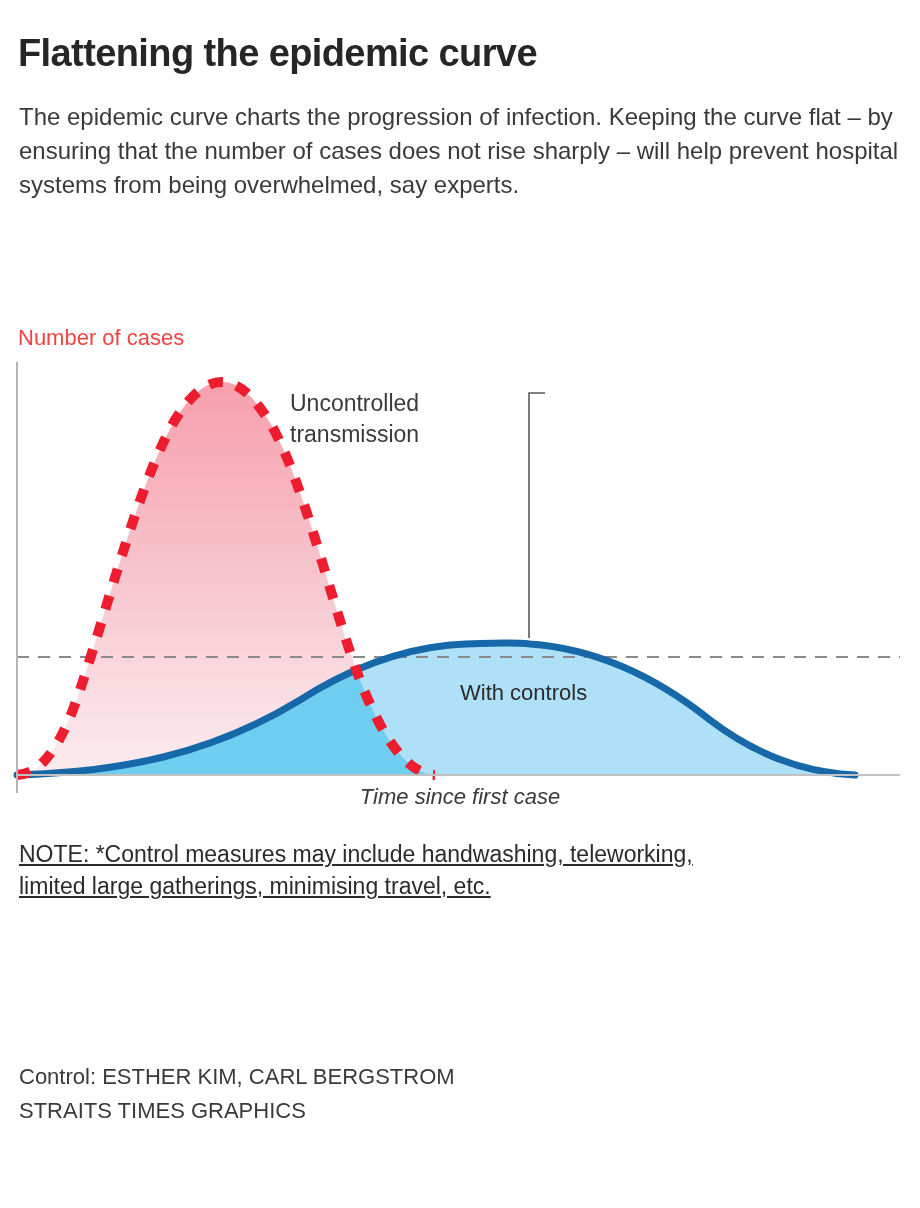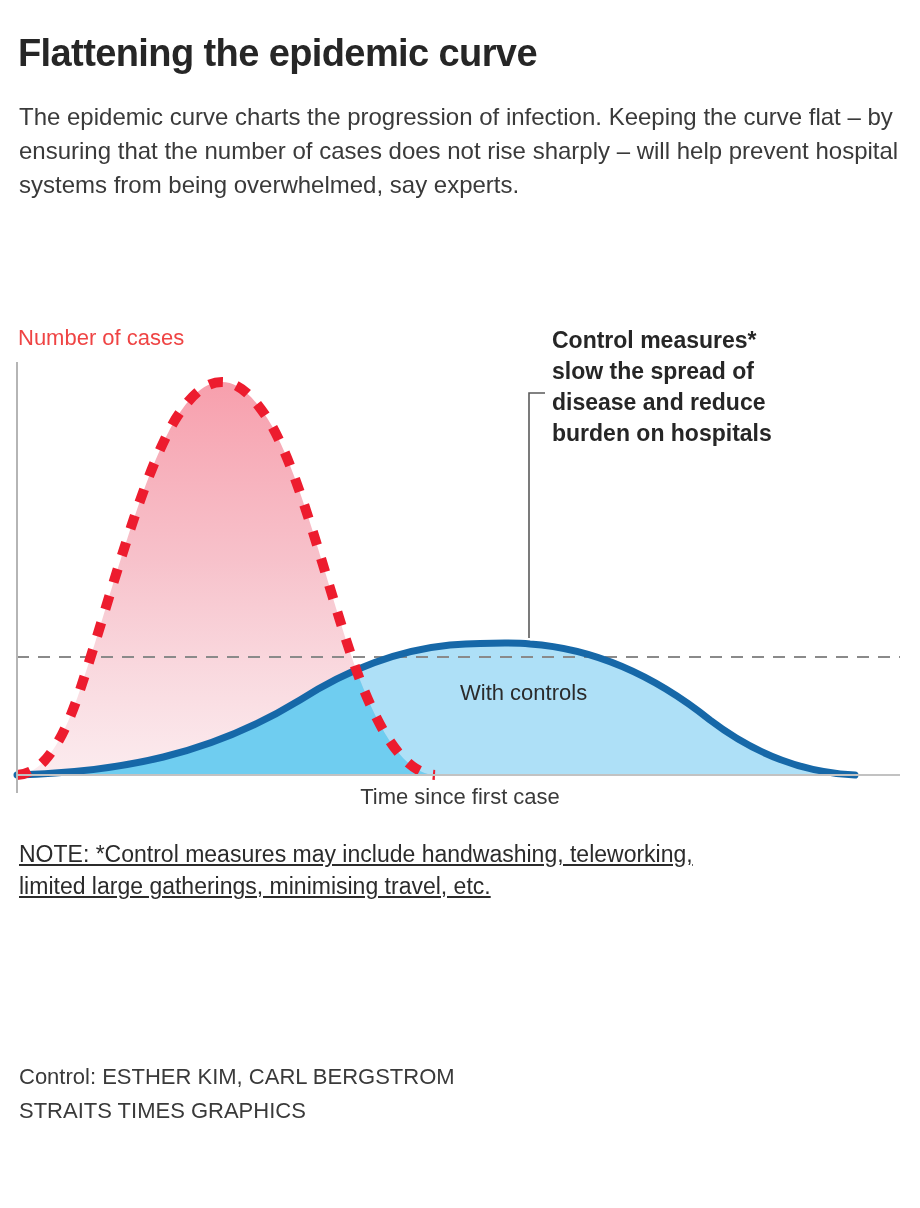--- a/index.html
+++ b/index.html
@@ -34,21 +34,21 @@
   .y-axis-label{
     position:absolute;left:18px;top:325px;
     font-size:22px;color:#ef4444;
   }
   .x-axis-label{
     position:absolute;left:0;top:784px;width:920px;
     text-align:center;
     font-size:22px;color:#3a3a3a;
     pointer-events:none;
   }
-  .x-axis-label span{margin-left:-0px;}
+  .x-axis-label span{margin-left:-0px;font-style:italic;}
 
   .ann-uncontrolled{
     position:absolute;left:290px;top:388px;
     font-size:23px;line-height:31px;color:#3a3a3a;
   }
   .ann-control{
     position:absolute;left:552px;top:325px;width:340px;
     font-size:23px;line-height:31px;font-weight:bold;
     color:#262626;
   }
@@ -115,27 +115,25 @@
                C600,349 660,380 710,420 C760,458 810,473 855,475" fill="none" stroke="#1668A8" stroke-width="7" stroke-linecap="round" stroke-linejoin="round"></path>
 
       <path d="M17,475 C40,474 60,450 80,390 C110,300 140,180 175,120 C195,88 210,82 222,82
                C236,82 252,92 272,126 C305,186 330,300 360,380 C385,445 410,474 435,475" fill="none" stroke="#ED1C2E" stroke-width="10" stroke-dasharray="14 14" stroke-linecap="butt"></path>
 
       <line x1="17" y1="62" x2="17" y2="493" stroke="#B5B5B5" stroke-width="2"></line>
       <line x1="17" y1="475" x2="900" y2="475" stroke="#C2C2C2" stroke-width="2"></line>
     </svg>
   </div>
 
+  <div class="ann-uncontrolled">
+    <div>Uncontrolled</div>
+    <div>transmission</div>
+  </div>
 
-  <div class="ann-control">
-    <div>Control measures*</div>
-    <div>slow the spread of</div>
-    <div>disease and reduce</div>
-    <div>burden on hospitals</div>
-  </div>
 
 
   <div class="ann-withcontrols">With controls</div>
 
   <div class="x-axis-label">
     <span>Time since first case</span>
   </div>
 
   <div class="note">
     <div>NOTE: *Control measures may include handwashing, teleworking,</div>

